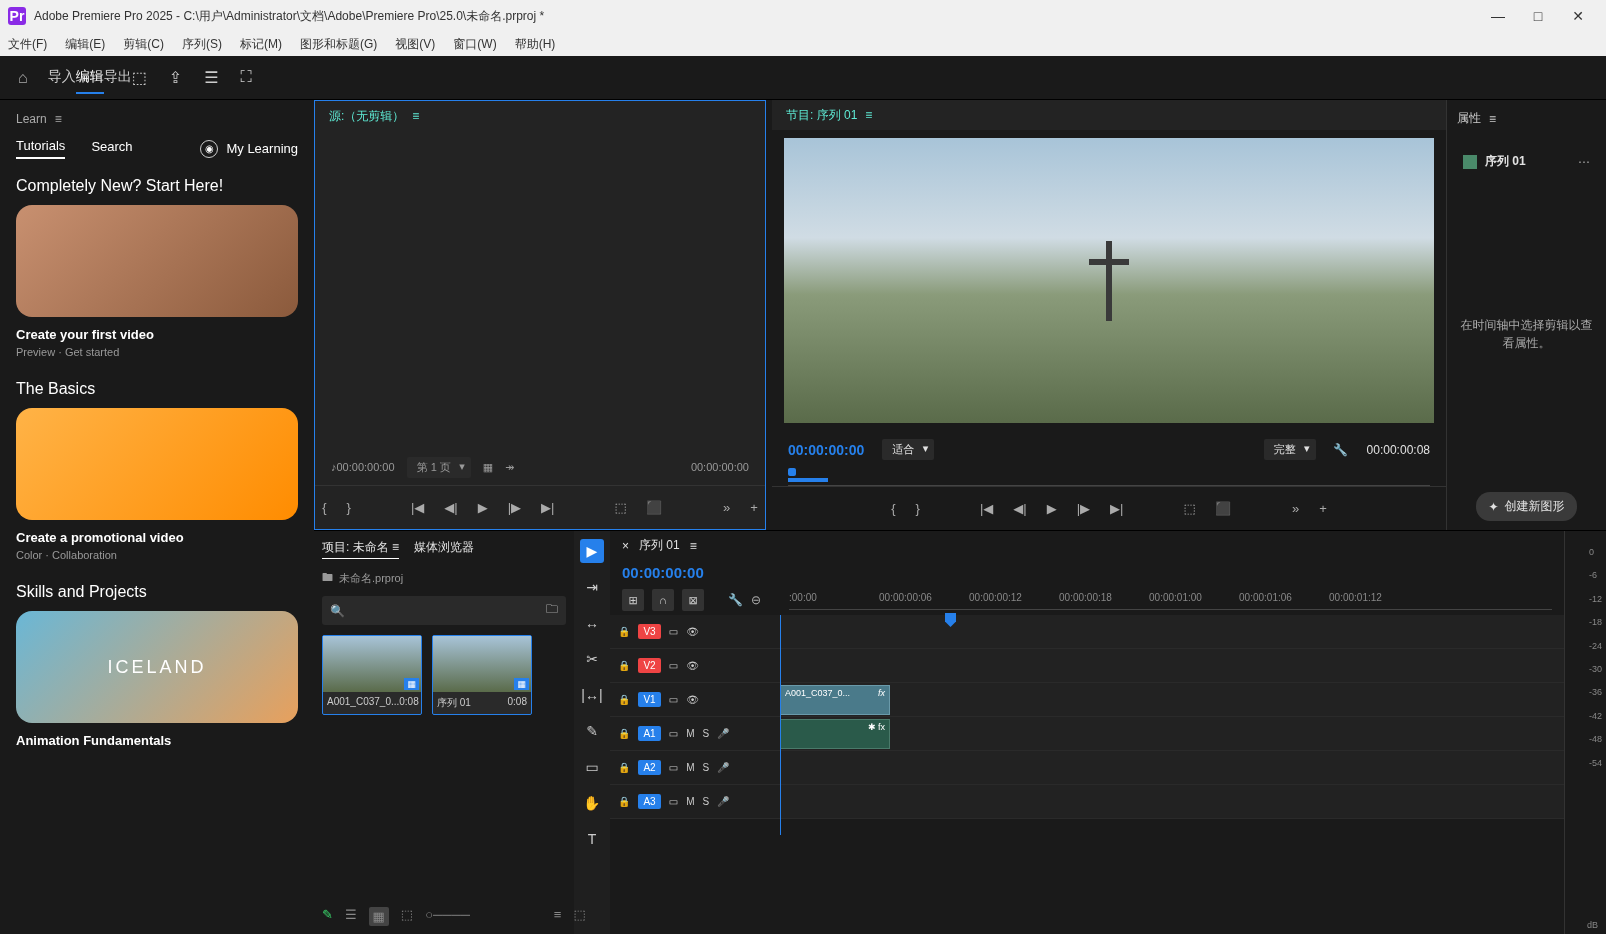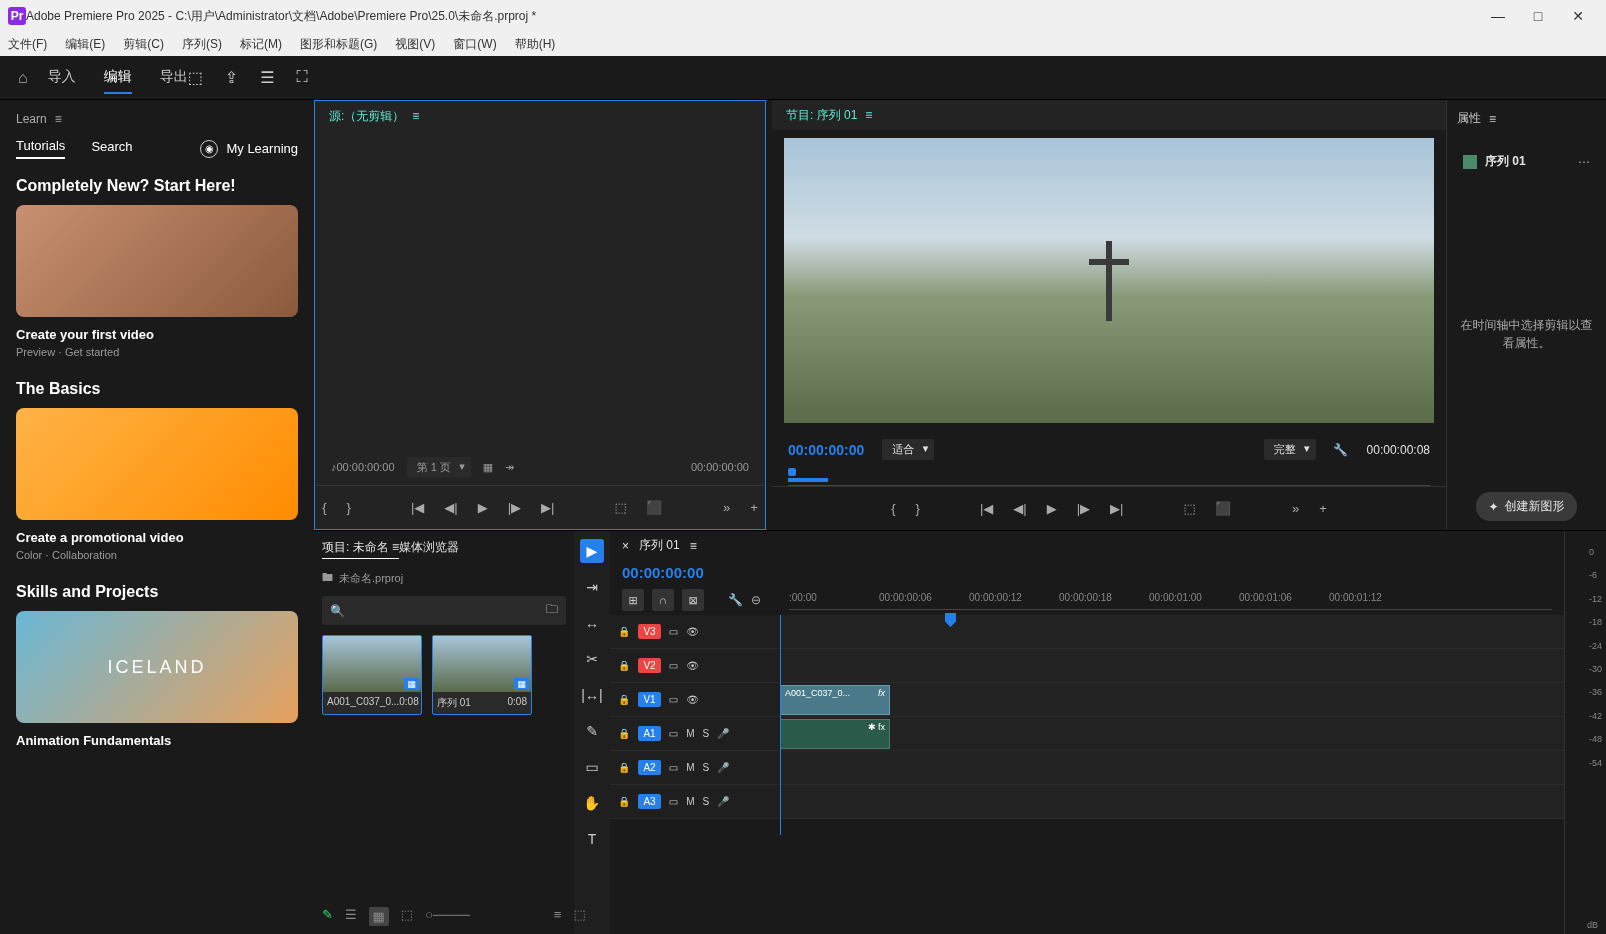--- a/index.html
+++ b/index.html
@@ -1,41 +1,41 @@
 <!DOCTYPE html>
 <html><head>
 <meta charset="utf-8">
 <style>
 *{margin:0;padding:0;box-sizing:border-box;font-family:"Segoe UI",Arial,sans-serif;user-select:none}
 body{background:#1a1a1a;color:#e2e2e2;font-size:12px;overflow:hidden;width:1606px;height:934px}
 .titlebar{background:#f0f0f0;height:32px;display:flex;align-items:center;padding:0 8px;color:#333}
-.titlebar .pr-logo{width:18px;height:18px;background:#8a2be6;border-radius:3px;display:flex;align-items:center;justify-content:center;color:#fff;font-size:12px;font-weight:bold;}
+.titlebar .pr-logo{width:18px;height:18px;background:#8a2be6;border-radius:3px;display:flex;align-items:center;justify-content:center;color:#fff;font-size:14px;font-weight:bold;margin-right:8px}
 .titlebar-title{font-size:12px;flex:1}
 .win-controls{display:flex;gap:0}
 .win-btn{width:40px;height:32px;display:flex;align-items:center;justify-content:center;font-size:14px;color:#333}
 .menubar{background:#f0f0f0;height:24px;display:flex;align-items:center;padding:0 8px;gap:18px;color:#333;font-size:12px}
 .topbar{background:#1a1a1a;height:44px;display:flex;align-items:center;padding:0 18px;border-bottom:1px solid #000}
 .topbar-home{color:#aaa;font-size:16px;margin-right:20px}
-.topbar-nav{display:flex;gap:28px}
+.topbar-nav{display:flex;}
 .topbar-nav-item{color:#ccc;font-size:14px;padding:6px 0}
 .topbar-nav-item.active{color:#fff;border-bottom:2px solid #2680eb}
 .topbar-center{flex:1;text-align:center;color:#ccc;font-size:13px}
 .topbar-right{display:flex;gap:22px;color:#ccc;font-size:16px}
 .main{display:flex;height:calc(100% - 100px)}
 .learn-panel{width:314px;background:#1a1a1a;padding:12px 16px;overflow-y:auto}
 .learn-header{display:flex;align-items:center;gap:8px;color:#aaa;margin-bottom:12px}
 .learn-tabs{display:flex;gap:26px;align-items:center;margin-bottom:18px}
 .learn-tab{color:#fff;font-size:13px;padding-bottom:4px}
 .learn-tab.active{border-bottom:2px solid #fff}
 .learn-spacer{flex:1}
 .learn-user{display:flex;align-items:center;gap:8px;color:#fff;font-size:13px}
 .learn-user-icon{width:18px;height:18px;border:1.5px solid #ccc;border-radius:50%;display:flex;align-items:center;justify-content:center;font-size:10px}
-.section-title{font-size:16px;font-weight:bold;color:#fff;margin:14px 0 10px}
+.section-title{font-size:16px;font-weight:normal;color:#fff;margin:14px 0 10px}
 .card{margin-bottom:22px}
-.card-img{width:100%;height:112px;border-radius:8px;background:linear-gradient(135deg,#d4a574,#8b6f47);display:flex;align-items:center;justify-content:center;color:#fff;font-size:18px;letter-spacing:3px}
+.card-img{width:100%;height:112px;border-radius:16px;background:linear-gradient(135deg,#d4a574,#8b6f47);display:flex;align-items:center;justify-content:center;color:#fff;font-size:18px;letter-spacing:3px}
 .card-title{font-size:13px;font-weight:bold;color:#fff;margin-top:10px}
 .card-sub{font-size:11px;color:#999;margin-top:4px}
 .workspace{flex:1;display:flex;flex-direction:column}
 .top-panels{display:flex;height:430px}
 .source-panel{width:452px;background:#232323;border:1px solid #2680eb;display:flex;flex-direction:column}
 .panel-tab{height:30px;display:flex;align-items:center;padding:0 14px;gap:8px;font-size:12px;color:#5eead4;background:#232323}
 .source-content{flex:1;background:#232323}
 .source-controls{height:36px;display:flex;align-items:center;padding:0 16px;gap:12px;color:#999;font-size:11px}
 .timecode-right{margin-left:auto}
 .transport-bar{height:44px;display:flex;align-items:center;justify-content:center;gap:20px;color:#aaa;border-top:1px solid #333}
@@ -54,21 +54,21 @@
 .prog-bar{position:absolute;left:0;top:10px;width:40px;height:4px;background:#2680eb}
 .properties-panel{width:160px;background:#1a1a1a;border-left:1px solid #333;padding:10px}
 .prop-header{display:flex;align-items:center;gap:8px;font-size:12px;color:#ccc;margin-bottom:20px}
 .prop-seq{display:flex;align-items:center;gap:8px;padding:6px;font-size:12px}
 .prop-seq-icon{width:14px;height:14px;background:#4a8a6a}
 .prop-dots{margin-left:auto;color:#aaa}
 .prop-hint{color:#aaa;text-align:center;margin-top:140px;font-size:12px;line-height:1.5}
 .prop-btn{margin-top:140px;background:#3a3a3a;padding:6px 12px;border-radius:14px;display:inline-flex;align-items:center;gap:6px;font-size:12px}
 .bottom-panels{flex:1;display:flex;border-top:1px solid #000}
 .project-panel{width:260px;background:#1a1a1a;padding:8px}
-.proj-tabs{display:flex;gap:0;font-size:12px;margin-bottom:10px}
+.proj-tabs{display:flex;gap:15px;font-size:12px;margin-bottom:10px}
 .proj-tab.active{border-bottom:1px solid #fff;padding-bottom:2px}
 .proj-path{display:flex;align-items:center;gap:6px;color:#999;font-size:11px;margin-bottom:8px}
 .proj-search{display:flex;align-items:center;background:#2a2a2a;border-radius:3px;padding:4px 8px;margin-bottom:10px}
 .proj-search input{background:none;border:none;color:#ccc;flex:1;outline:none;font-size:11px}
 .proj-thumbs{display:flex;gap:10px}
 .thumb{width:100px;border:1px solid #2680eb;border-radius:2px;background:#2a2a2a}
 .thumb-img{width:100%;height:56px;background:linear-gradient(to bottom,#a8c4d8,#5a6b4a);position:relative}
 .thumb-badge{position:absolute;bottom:2px;right:2px;background:#2680eb;color:#fff;font-size:9px;padding:1px 3px}
 .thumb-label{font-size:10px;padding:4px;color:#ccc;display:flex;justify-content:space-between}
 .proj-footer{position:absolute;bottom:8px;display:flex;gap:12px;color:#888;font-size:13px}

